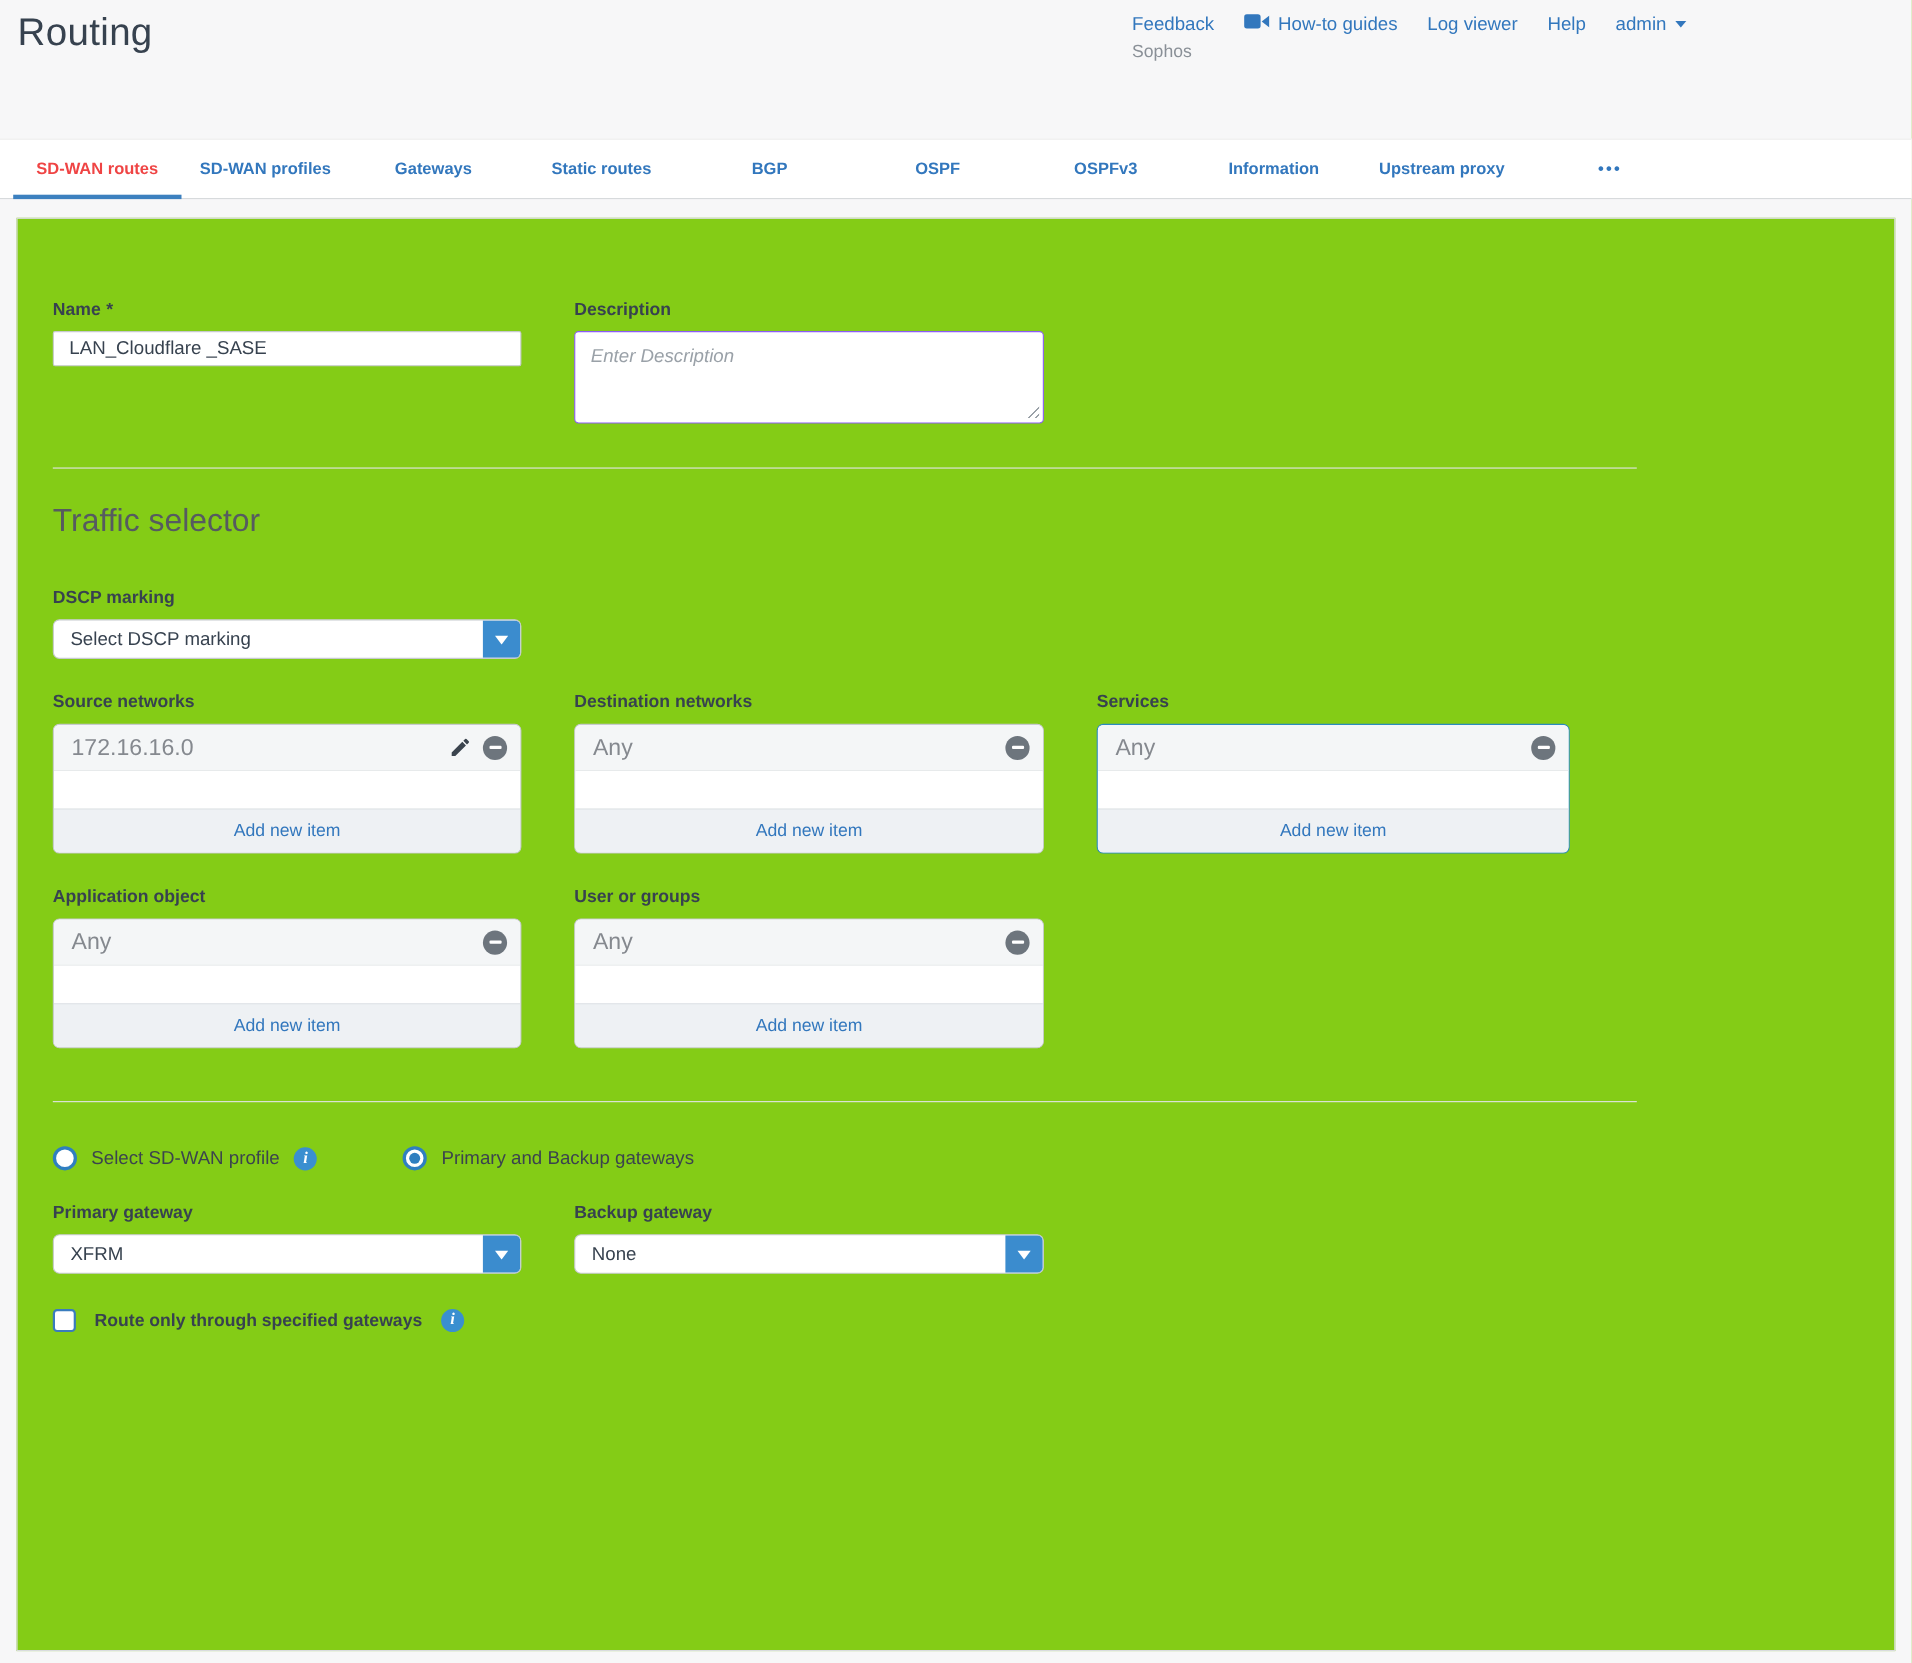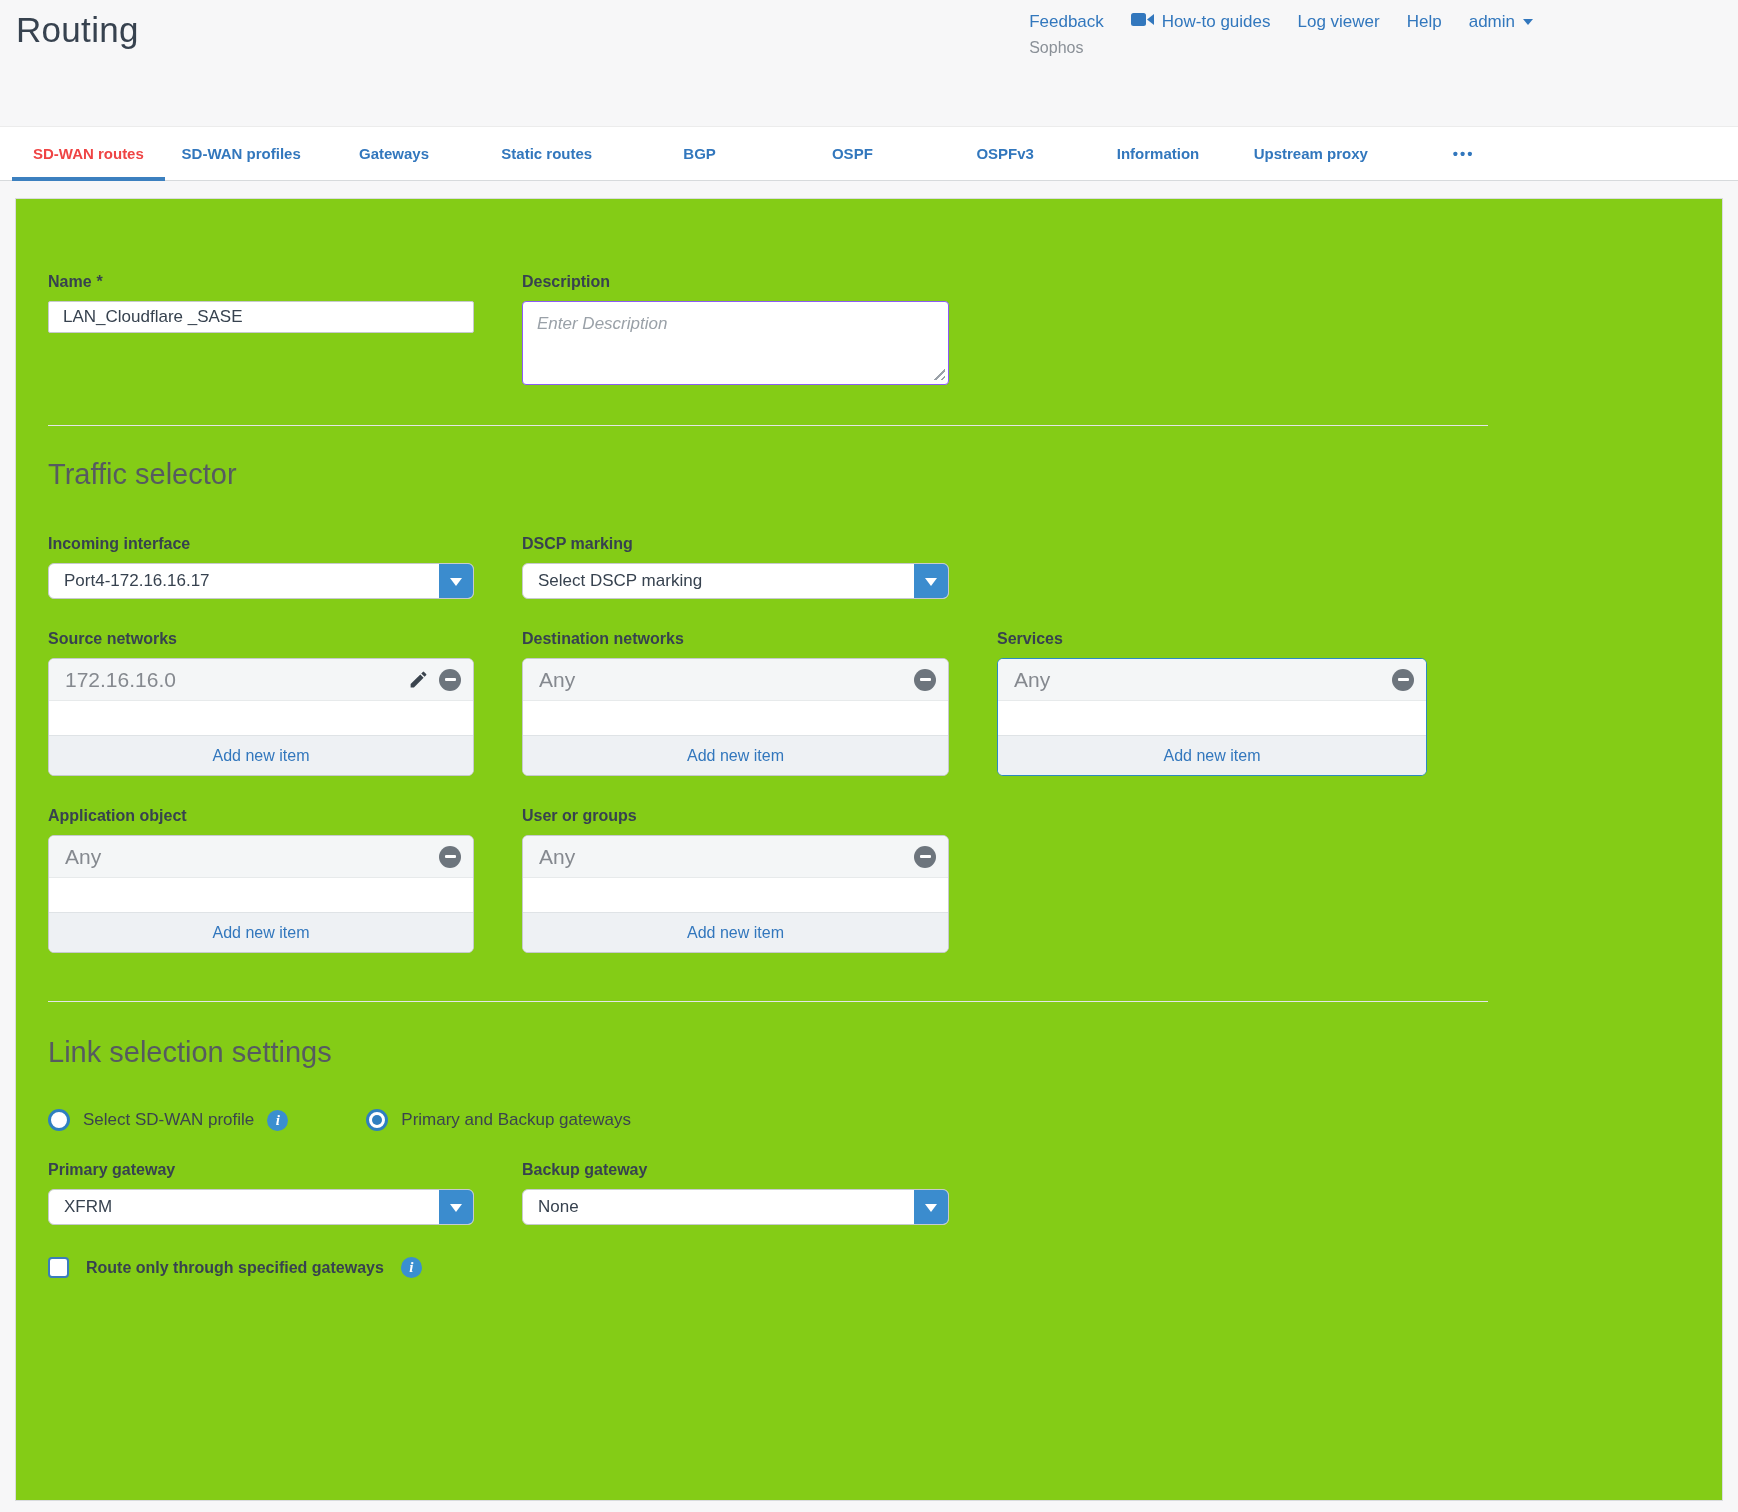--- a/index.html
+++ b/index.html
@@ -154,31 +154,20 @@
     <div></div>
   </div>
 
   <div class="divider mt-40"></div>
 
   <div class="section-heading mt-32">Traffic selector</div>
 
   <div class="grid mt-44">
     <div>
       <div class="field-label">
-        <span>Incoming interface</span>
-      </div>
-      <div class="dropdown">
-        <span class="dropdown-value">Port4-172.16.16.17</span>
-        <button class="dropdown-btn">
-            <span class="caret-down"></span>
-          </button>
-      </div>
-    </div>
-    <div>
-      <div class="field-label">
         <span>DSCP marking</span>
       </div>
       <div class="dropdown">
         <span class="dropdown-value">Select DSCP marking</span>
         <button class="dropdown-btn">
             <span class="caret-down"></span>
           </button>
       </div>
     </div>
     <div></div>
@@ -266,21 +255,20 @@
         </div>
         <div class="listbox-spacer"></div>
         <div class="listbox-add">Add new item</div>
       </div>
     </div>
     <div></div>
   </div>
 
   <div class="divider mt-48"></div>
 
-  <div class="section-heading mt-34">Link selection settings</div>
 
   <div class="radio-row mt-40">
     <label class="radio-option">
       <span class="radio">
           <span class="radio-dot"></span>
         </span>
       <span>Select SD-WAN profile</span>
       <span class="info-icon">i</span>
     </label>
     <label class="radio-option">

